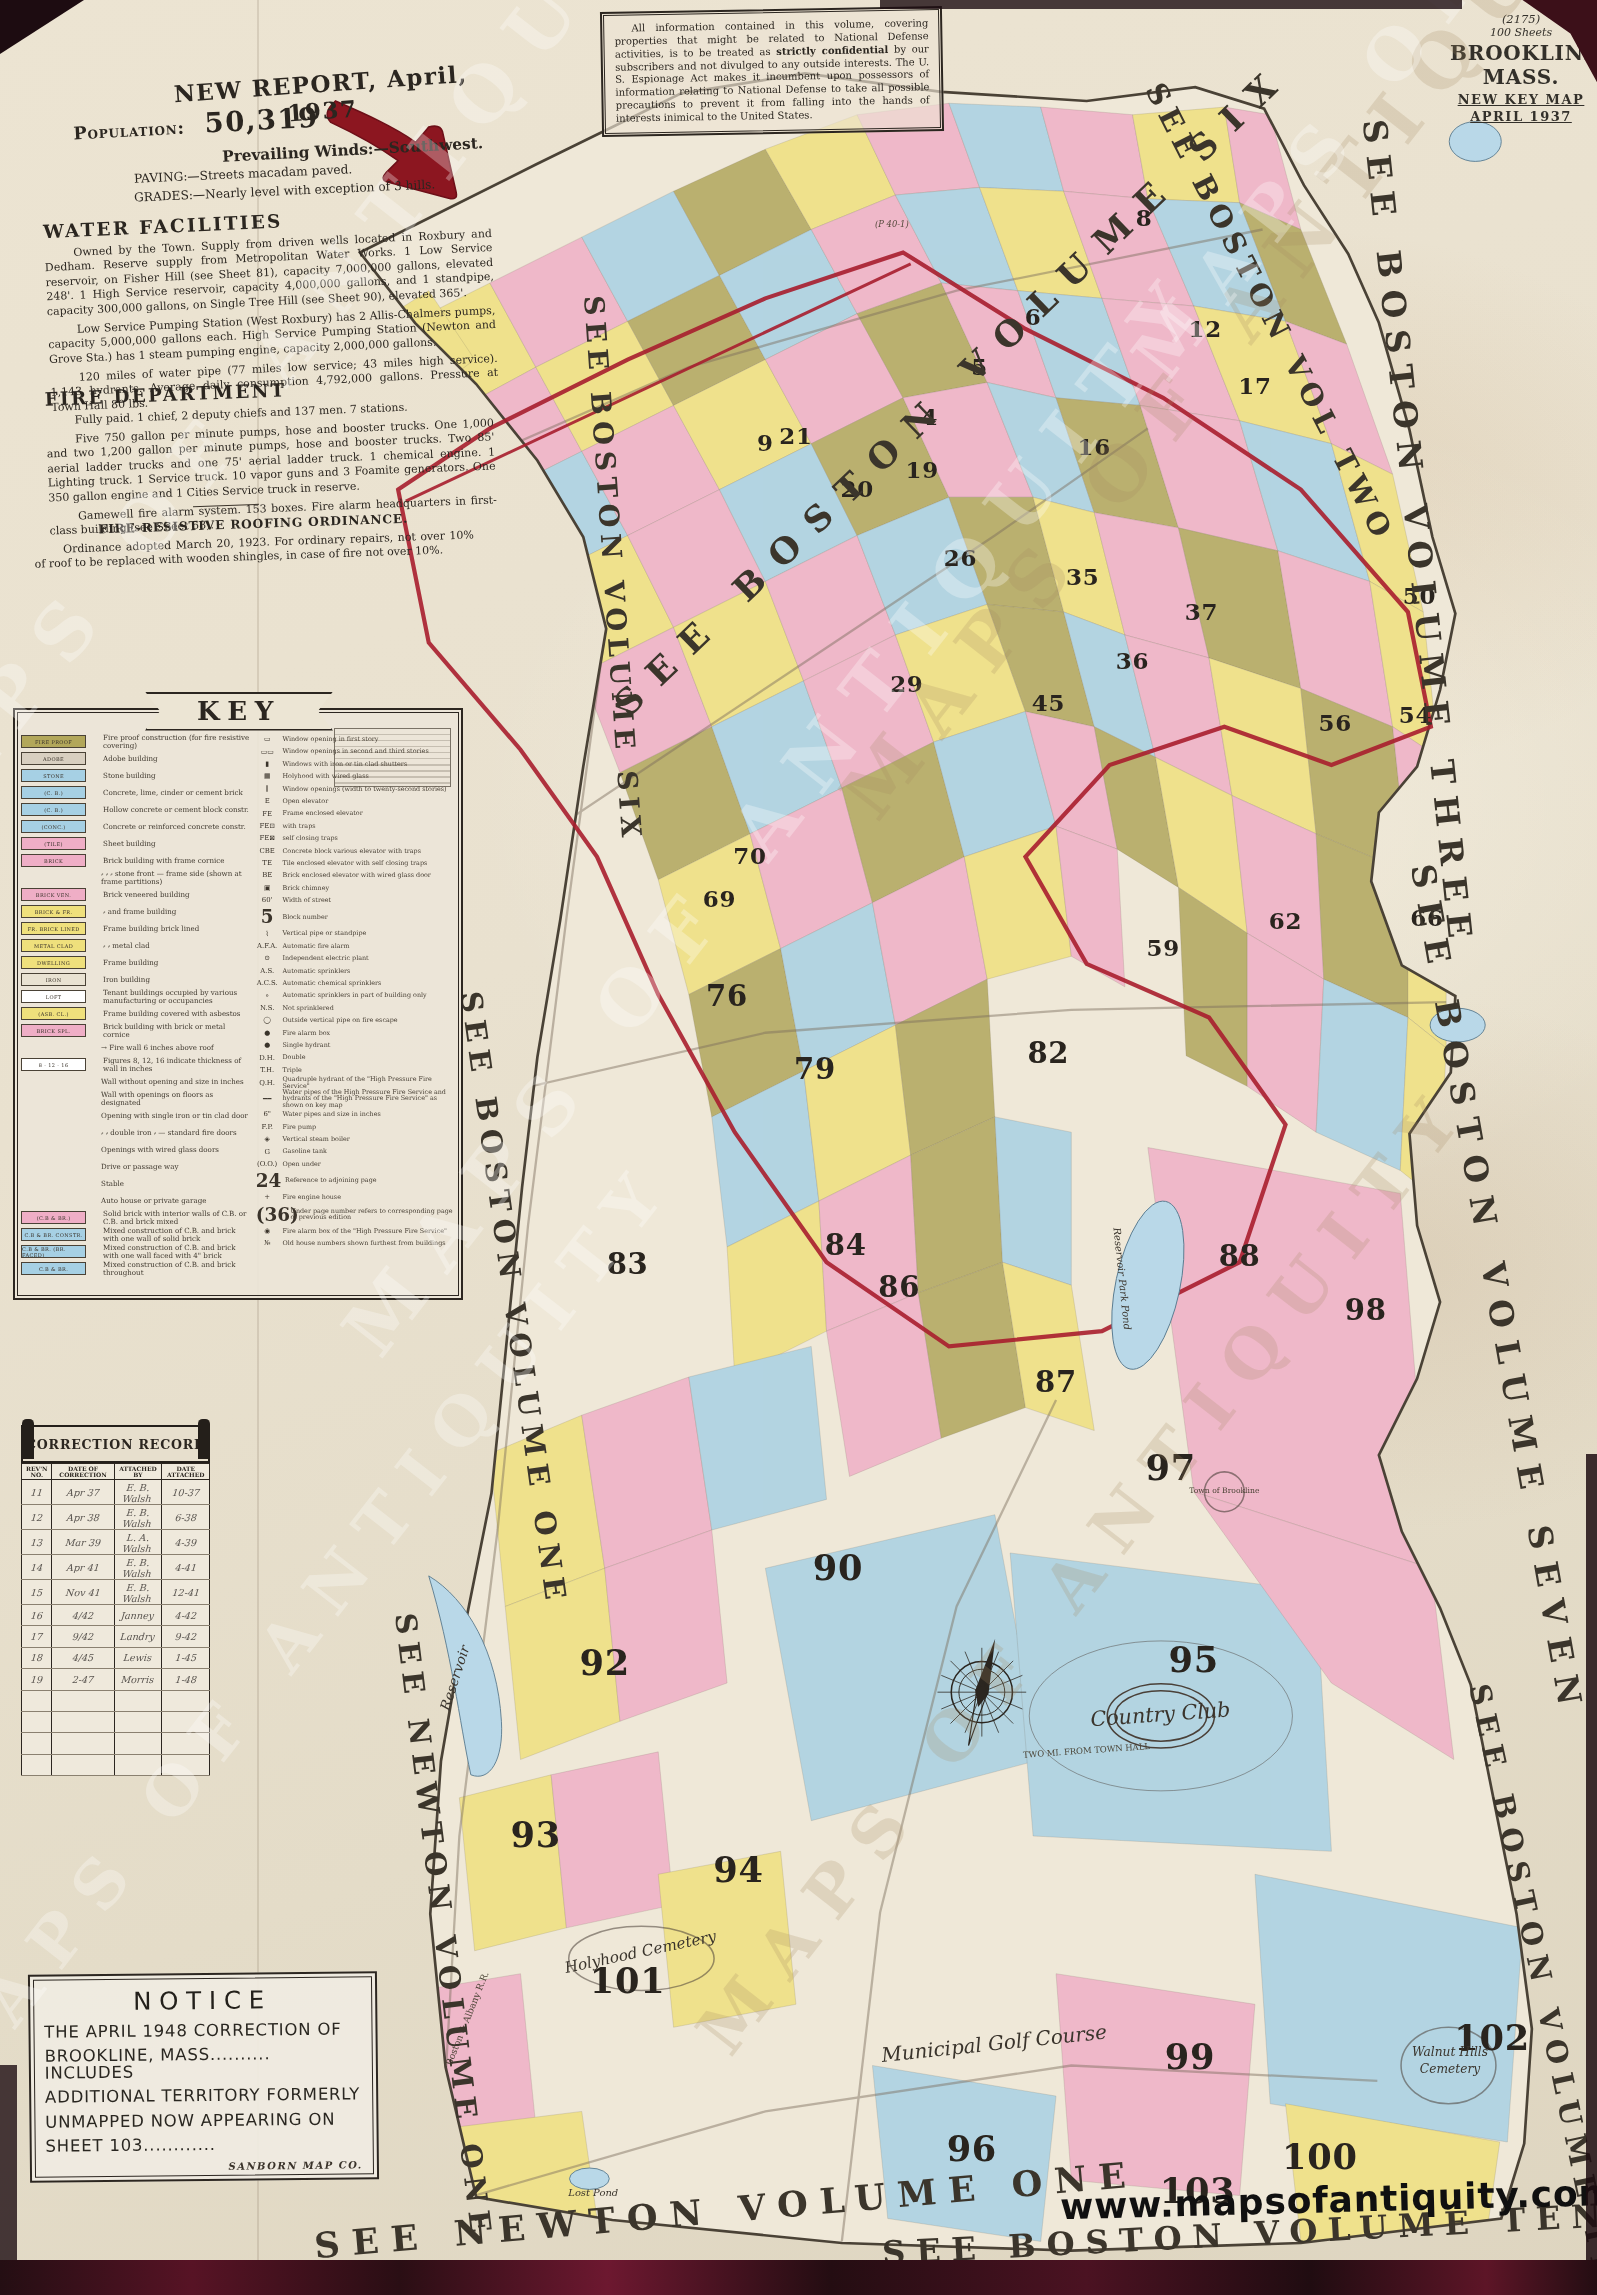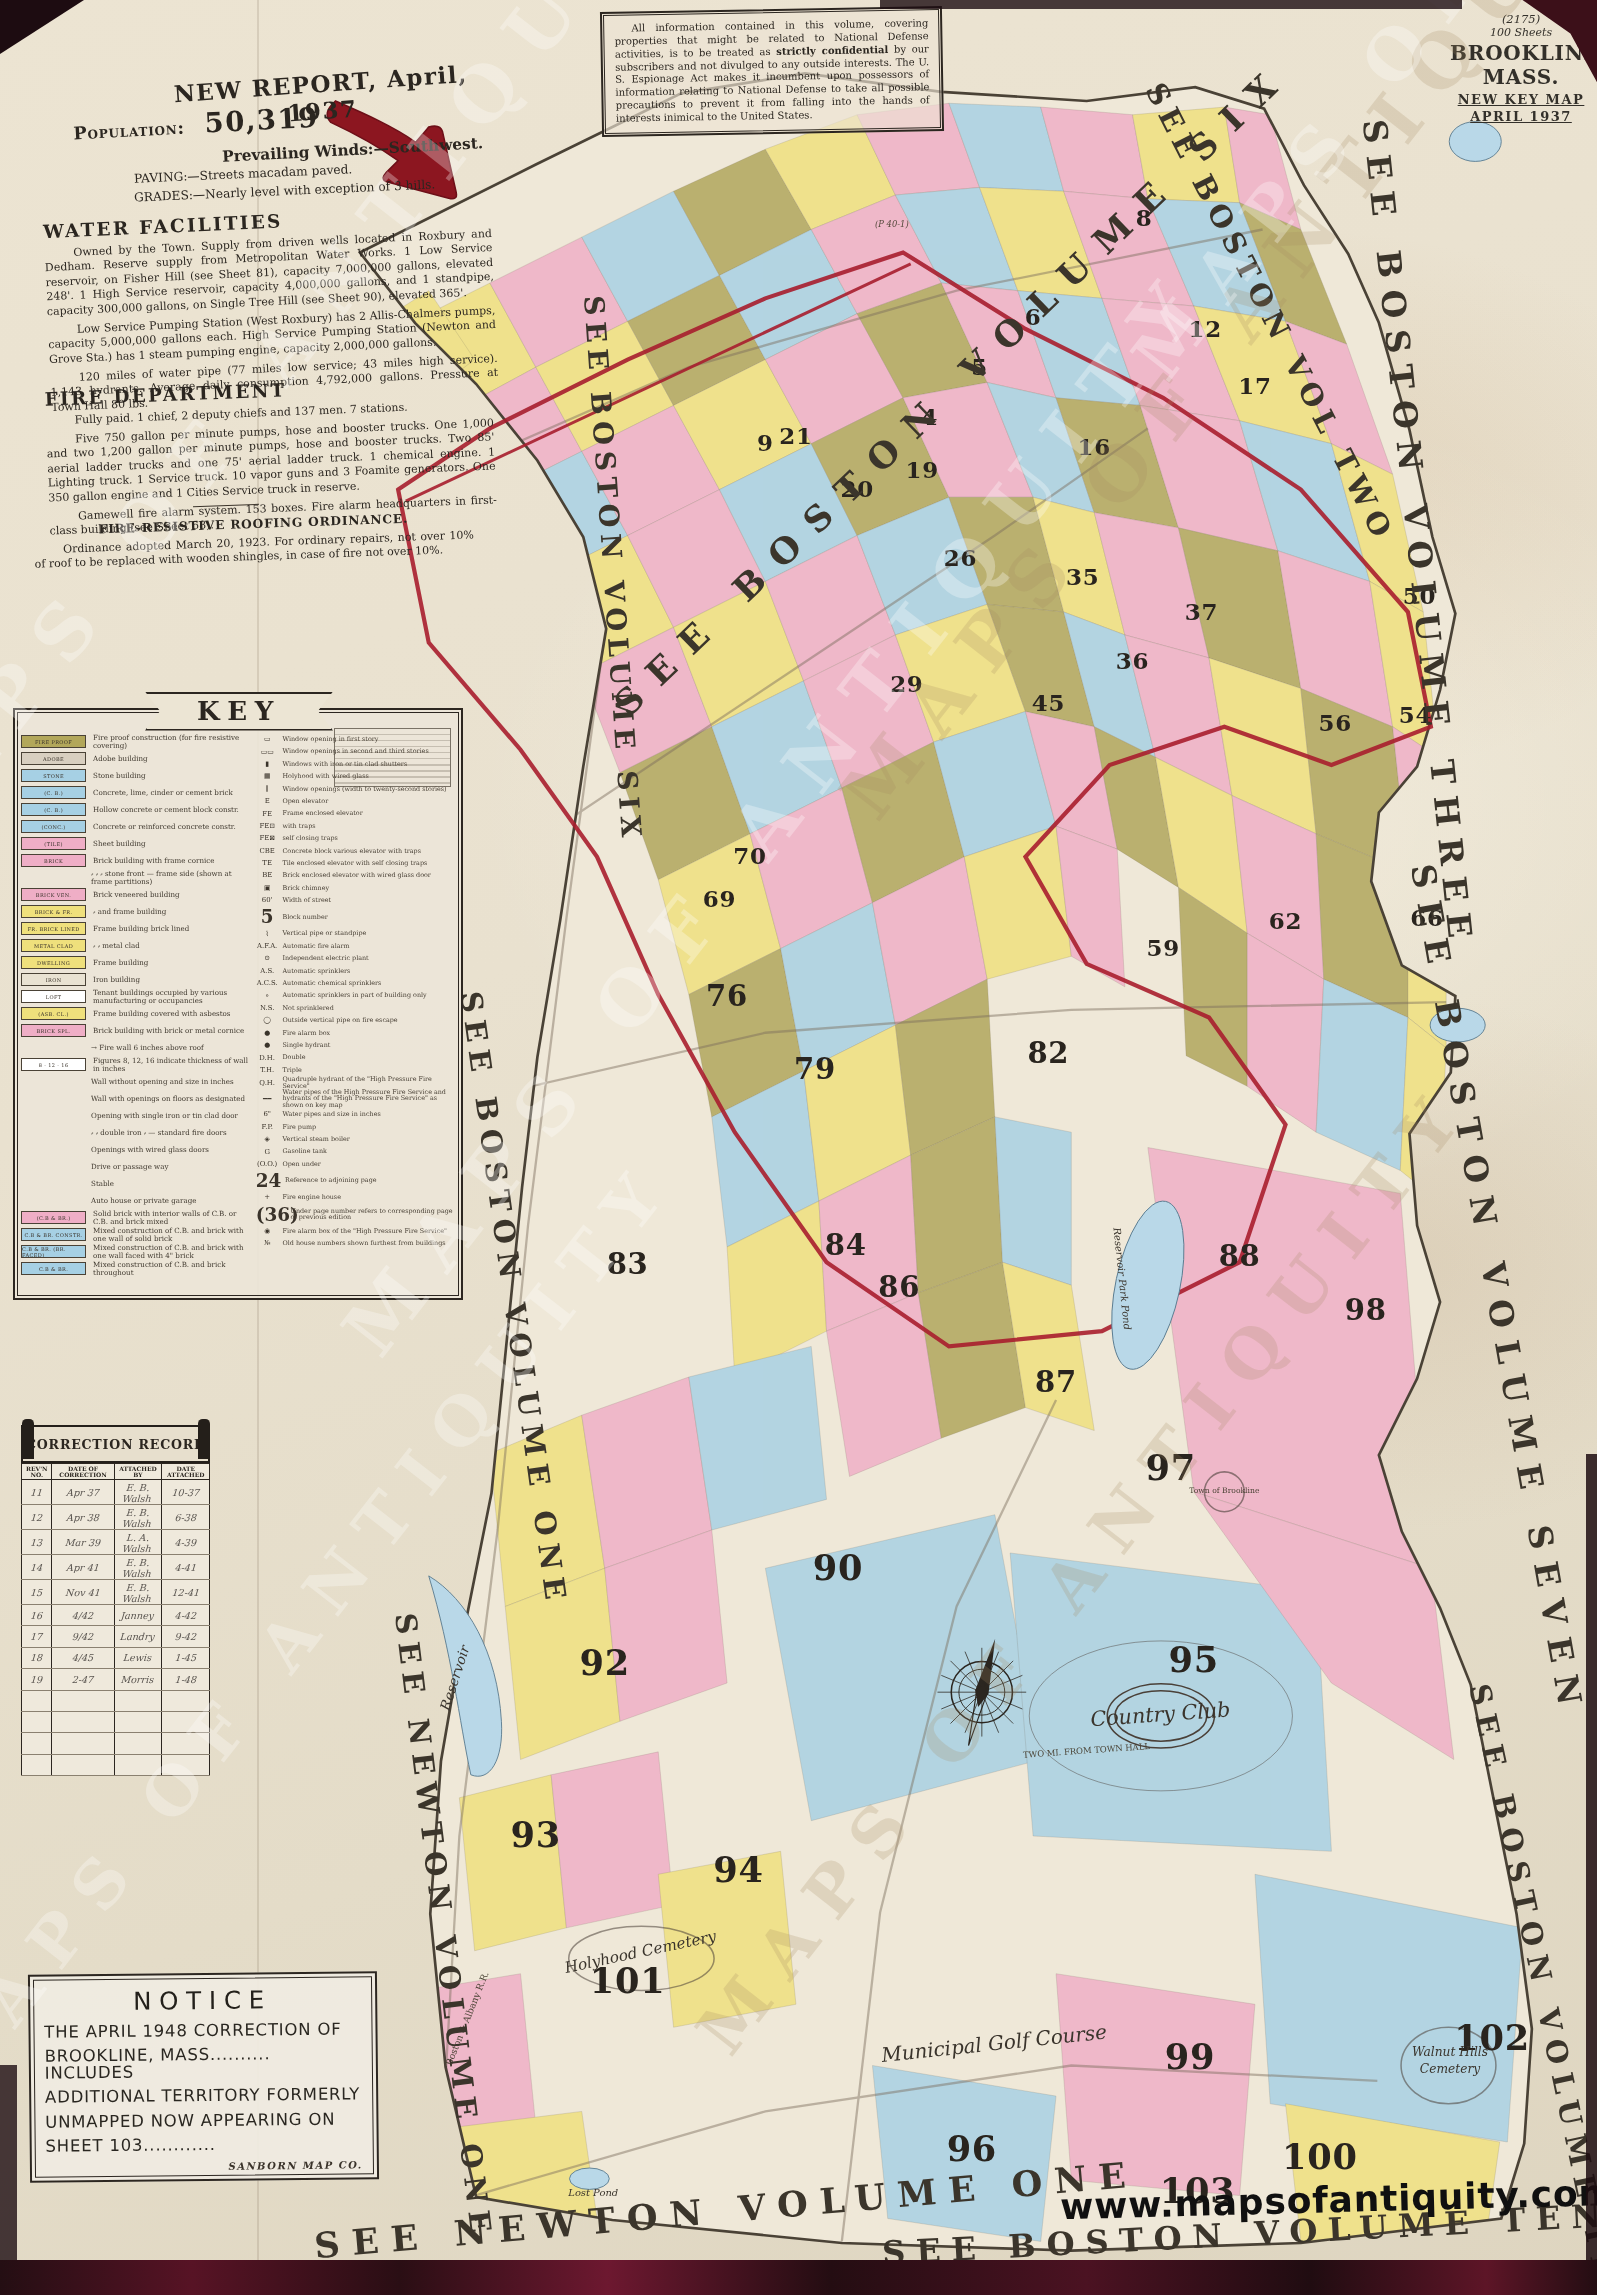--- a/index.html
+++ b/index.html
@@ -64,21 +64,21 @@
   
   #key-box{left:13px;top:708px;width:446px;height:588px;border:2.3px solid #2c2620;
     outline:0.8px solid #2c2620;outline-offset:-5.4px;background:rgba(236,229,216,.9);}
   #key-banner{position:absolute;left:130px;top:-18.4px;width:184px;height:35px;background:#ece5d4;
     border:2.3px solid #2c2620;display:flex;align-items:center;justify-content:center;
     font-size:26px;font-weight:bold;letter-spacing:7.7px;
     clip-path:polygon(0 0,100% 0,92% 50%,100% 100%,0 100%,8% 50%);}
   #key-cols{display:flex;padding:23px 6.1px 4.6px 6.1px;gap:4.6px;}
   #key-left{width:230px;}
   #key-right{width:197px;position:relative;}
-  .kl-row{display:flex;align-items:center;gap:7px;min-height:17px;}
+  .kl-row{display:flex;align-items:center;gap:17px;min-height:17px;}
   .kl-swatch{width:63px;min-width:63px;height:11.5px;border:0.8px solid #4a4236;
     font-size:5px;display:flex;align-items:center;justify-content:center;
     letter-spacing:0.4px;color:#3a332a;overflow:hidden;}
   .kl-swatch.none{border:none;background:transparent!important;}
   .kl-label{font-size:7.1px;line-height:1.02;color:#3f382e;}
   .kr-row{display:flex;align-items:center;gap:3.8px;min-height:12.4px;}
   .kr-glyph{min-width:23px;font-size:6.9px;text-align:center;color:#3a332a;}
   .kr-glyph.big{font-size:18.4px;font-weight:bold;}
   .kr-text{font-size:6.4px;line-height:1.0;color:#453d32;}
   #key-mini{position:absolute;right:1.5px;top:-4.6px;width:115px;height:57px;border:1.1px solid #4a4236;

